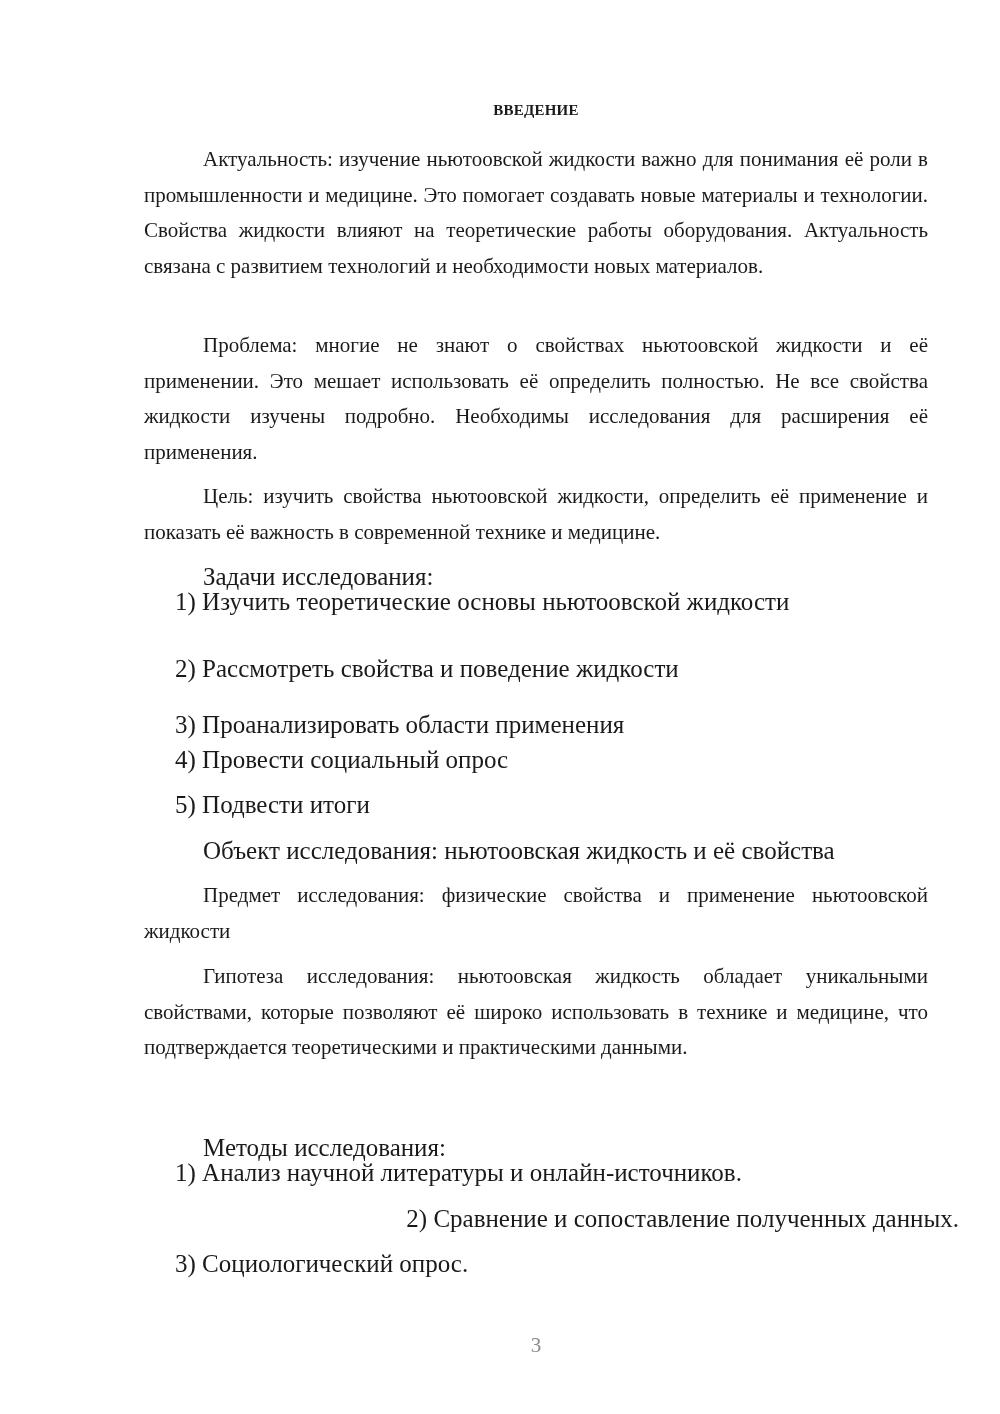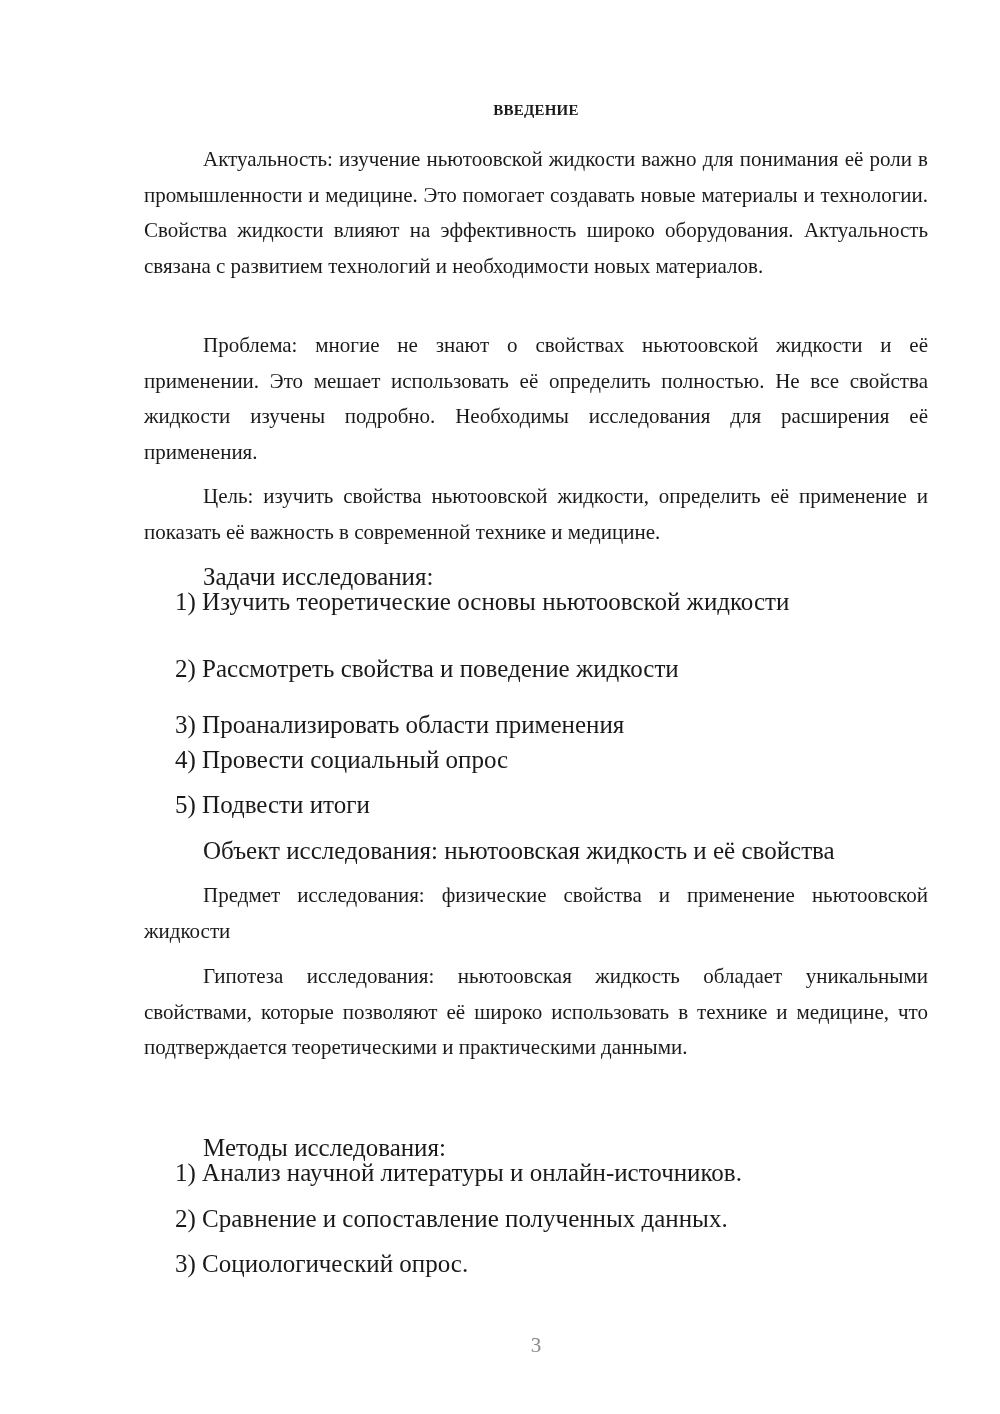--- a/index.html
+++ b/index.html
@@ -69,21 +69,21 @@
   </style>
 </head>
 <body>
 
 <div class="page">
 
   <div class="title">
     <span>ВВЕДЕНИЕ</span>
   </div>
 
-  <p class="para" style="top:142px;">Актуальность: изучение ньютоовской жидкости важно для понимания её роли в промышленности и медицине. Это помогает создавать новые материалы и технологии. Свойства жидкости влияют на эффективность широко оборудования. Актуальность связана с развитием технологий и необходимости новых материалов.</p>
+  <p class="para" style="top:142px;">Актуальность: изучение ньютоовской жидкости важно для понимания её роли в промышленности и медицине. Это помогает создавать новые материалы и технологии. Свойства жидкости влияют на теоретические работы оборудования. Актуальность связана с развитием технологий и необходимости новых материалов.</p>
 
   <p class="para" style="top:328px;">Проблема: многие не знают о свойствах ньютоовской жидкости и её применении. Это мешает использовать её определить полностью. Не все свойства жидкости изучены подробно. Необходимы исследования для расширения её применения.</p>
 
   <p class="para" style="top:479px;">Цель: изучить свойства ньютоовской жидкости, определить её применение и показать её важность в современной технике и медицине.</p>
 
   <p class="line-only indent" style="top:559px;">Задачи исследования:</p>
 
   <div>
     <p class="line-only list-item" style="top:584px;">1) Изучить теоретические основы ньютоовской жидкости</p>
     <p class="line-only list-item" style="top:651px;">2) Рассмотреть свойства и поведение жидкости</p>
@@ -95,18 +95,18 @@
   <p class="line-only indent" style="top:833px;">Объект исследования: ньютоовская жидкость и её свойства</p>
 
   <p class="para" style="top:878px;">Предмет исследования: физические свойства и применение ньютоовской жидкости</p>
 
   <p class="para" style="top:959px;">Гипотеза исследования: ньютоовская жидкость обладает уникальными свойствами, которые позволяют её широко использовать в технике и медицине, что подтверждается теоретическими и практическими данными.</p>
 
   <p class="line-only indent" style="top:1110px;margin-top:20px;">Методы исследования:</p>
 
   <div>
     <p class="line-only list-item" style="top:1155px;">1) Анализ научной литературы и онлайн-источников.</p>
-    <p class="line-only list-item" style="top:1201px;">2) Сравнение и сопоставление полученных данных.</p>
+    <p class="line-only list-item" style="top:1201px;text-align:right;">2) Сравнение и сопоставление полученных данных.</p>
     <p class="line-only list-item" style="top:1246px;">3) Социологический опрос.</p>
   </div>
 </div>
 
 <div class="page-number">3</div>
 
 </body></html>

